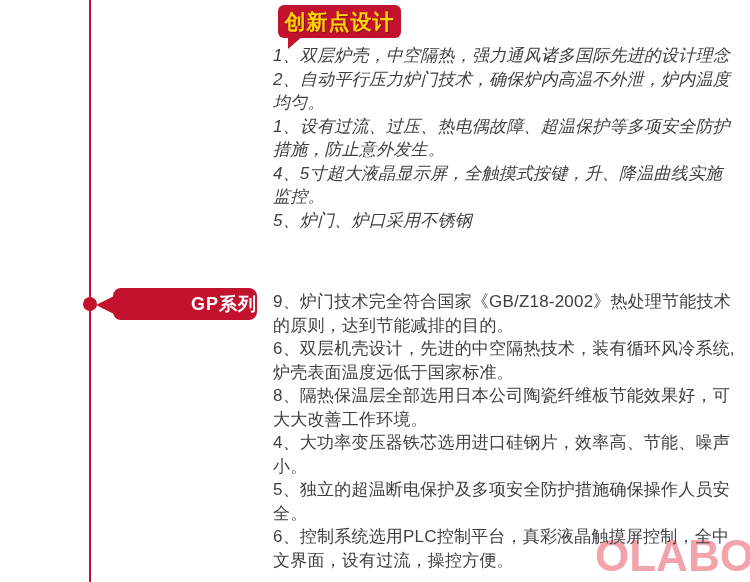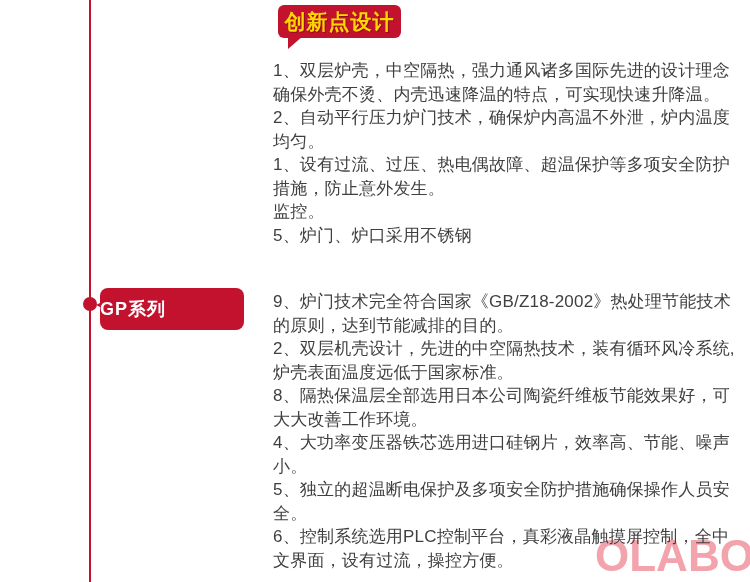--- a/index.html
+++ b/index.html
@@ -58,42 +58,42 @@
     position: absolute;
     left: 96px; top: 296px;
     width: 0; height: 0;
     border-right: 18px solid var(--brand-red);
     border-top: 9px solid transparent;
     border-bottom: 9px solid transparent;
     z-index: 2;
   }
   .gp-badge {
     position: absolute;
-    left: 100px; top: 288px;
-    width: 144px; height: 42px;
+    left: 113px; top: 288px;
+    width: 144px; height: 32px;
     background: var(--brand-red);
     border-radius: 8px;
-    display: flex; align-items: center; justify-content: flex-start;
+    display: flex; align-items: center; justify-content: flex-end;
     z-index: 2;
   }
   .gp-badge-label {
     color: #ffffff;
     font-weight: bold;
     font-size: 18px;
     letter-spacing: 1px;
   }
   .feature-section {
     position: absolute;
     left: 273px;
     width: 465px;
     color: var(--body-text);
     font-size: 17px;
     z-index: 1;
   }
-  #section-innovation { top: 59px; }
+  #section-innovation { top: 44px; font-style: italic; }
   #section-gp { top: 290px; }
   .feature-line {
     height: 23.5px;
     line-height: 23.5px;
     white-space: nowrap;
     letter-spacing: 0.2px;
   }
   .watermark {
     position: absolute;
     left: 595px; top: 531px;
@@ -118,33 +118,33 @@
 <div class="header-bubble-tail"></div>
 
 <div class="gp-dot"></div>
 <div class="gp-tail"></div>
 <div class="gp-badge">
   <span class="gp-badge-label">GP系列</span>
 </div>
 
 <div class="feature-section" id="section-innovation">
   <div class="feature-line">1、双层炉壳，中空隔热，强力通风诸多国际先进的设计理念</div>
-  <div class="feature-line">确保外壳不烫、内壳迅速降温的特点，可实现快速升降温。</div>
   <div class="feature-line">2、自动平行压力炉门技术，确保炉内高温不外泄，炉内温度</div>
   <div class="feature-line">均匀。</div>
   <div class="feature-line">1、设有过流、过压、热电偶故障、超温保护等多项安全防护</div>
   <div class="feature-line">措施，防止意外发生。</div>
+  <div class="feature-line">4、5寸超大液晶显示屏，全触摸式按键，升、降温曲线实施</div>
   <div class="feature-line">监控。</div>
   <div class="feature-line">5、炉门、炉口采用不锈钢</div>
 </div>
 
 <div class="feature-section" id="section-gp">
   <div class="feature-line">9、炉门技术完全符合国家《GB/Z18-2002》热处理节能技术</div>
   <div class="feature-line">的原则，达到节能减排的目的。</div>
-  <div class="feature-line">2、双层机壳设计，先进的中空隔热技术，装有循环风冷系统,</div>
+  <div class="feature-line">6、双层机壳设计，先进的中空隔热技术，装有循环风冷系统,</div>
   <div class="feature-line">炉壳表面温度远低于国家标准。</div>
   <div class="feature-line">8、隔热保温层全部选用日本公司陶瓷纤维板节能效果好，可</div>
   <div class="feature-line">大大改善工作环境。</div>
   <div class="feature-line">4、大功率变压器铁芯选用进口硅钢片，效率高、节能、噪声</div>
   <div class="feature-line">小。</div>
   <div class="feature-line">5、独立的超温断电保护及多项安全防护措施确保操作人员安</div>
   <div class="feature-line">全。</div>
   <div class="feature-line">6、控制系统选用PLC控制平台，真彩液晶触摸屏控制，全中</div>
   <div class="feature-line">文界面，设有过流，操控方便。</div>
 </div>

